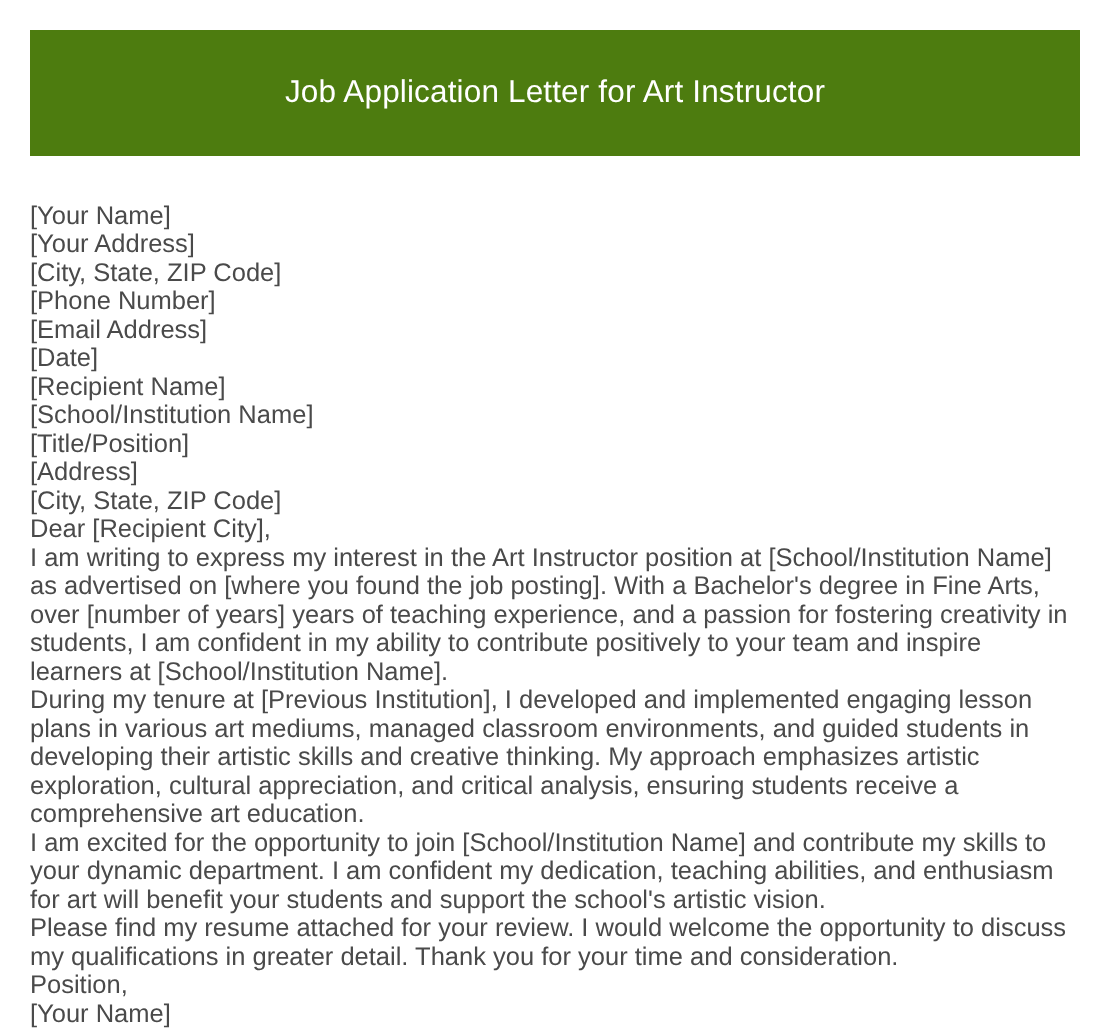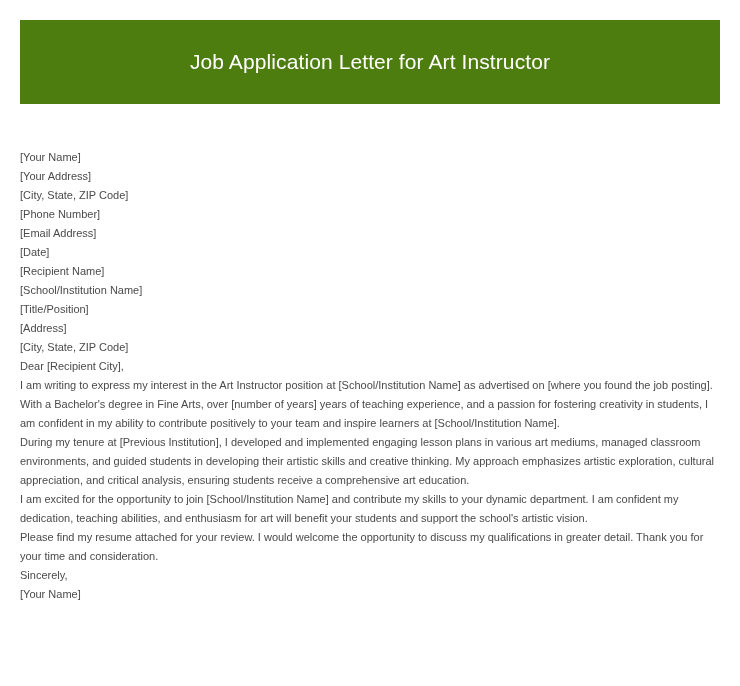--- a/index.html
+++ b/index.html
@@ -28,24 +28,24 @@
     .banner-title {
       color: #ffffff;
       font-size: 21px;
       font-weight: normal;
       letter-spacing: 0.1px;
       margin: 0;
     }
     .letter {
       position: absolute;
       left: 20px;
-      top: 148px;
+      top: 134px;
       width: 700px;
       color: #4a4a4a;
-      font-size: 11px;
+      font-size: 17px;
       line-height: 19px;
     }
     .line {
       display: block;
       margin: 0;
     }
     .para {
       display: block;
       margin: 0;
     }
@@ -71,15 +71,15 @@
     <span class="line">[School/Institution Name]</span>
     <span class="line">[Title/Position]</span>
     <span class="line">[Address]</span>
     <span class="line">[City, State, ZIP Code]</span>
   </div>
   <span class="line">Dear [Recipient City],</span>
   <p class="para">I am writing to express my interest in the Art Instructor position at [School/Institution Name] as advertised on [where you found the job posting]. With a Bachelor's degree in Fine Arts, over [number of years] years of teaching experience, and a passion for fostering creativity in students, I am confident in my ability to contribute positively to your team and inspire learners at [School/Institution Name].</p>
   <p class="para">During my tenure at [Previous Institution], I developed and implemented engaging lesson plans in various art mediums, managed classroom environments, and guided students in developing their artistic skills and creative thinking. My approach emphasizes artistic exploration, cultural appreciation, and critical analysis, ensuring students receive a comprehensive art education.</p>
   <p class="para">I am excited for the opportunity to join [School/Institution Name] and contribute my skills to your dynamic department. I am confident my dedication, teaching abilities, and enthusiasm for art will benefit your students and support the school's artistic vision.</p>
   <p class="para">Please find my resume attached for your review. I would welcome the opportunity to discuss my qualifications in greater detail. Thank you for your time and consideration.</p>
-  <span class="line">Sincerely,</span>
+  <span class="line">Position,</span>
   <span class="line">[Your Name]</span>
 </div>
 
 </body></html>

